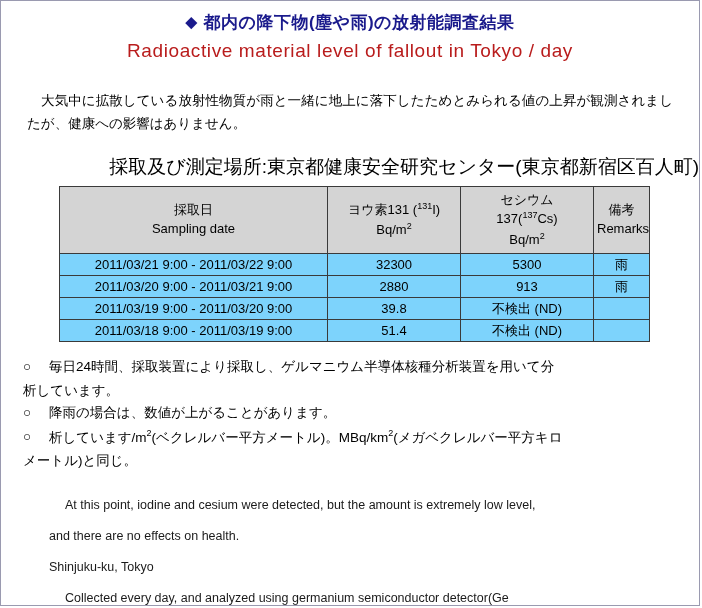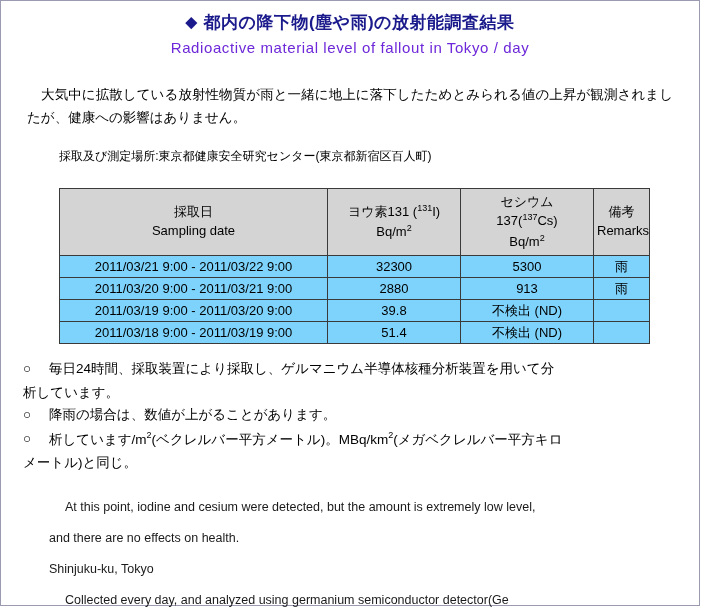--- a/index.html
+++ b/index.html
@@ -27,22 +27,22 @@
     margin-top: 10px;
   }
   .title-ja {
     color: #1a1a8c;
     font-size: 17px;
     font-weight: bold;
     letter-spacing: 0.5px;
     line-height: 1.4;
   }
   .title-en {
-    color: #6d28d9;
-    font-size: 15px;
+    color: #b91c1c;
+    font-size: 19px;
     font-weight: normal;
     letter-spacing: 0.6px;
     line-height: 1.5;
     margin-top: 2px;
   }
   .diamond {
     font-size: 15px;
     vertical-align: 1px;
     margin-right: 6px;
   }
@@ -50,22 +50,23 @@
     margin: 25px 26px 0 26px;
     font-size: 13.5px;
     line-height: 1.7;
     text-align: justify;
   }
   .intro .indent {
     display: inline-block;
     width: 14px;
   }
   .place-line {
-    margin: 18px 0 23px 58px;
-    font-size: 12px;
+    margin: 18px 0 6px 58px;
+    font-size: 19px;
+    text-align: right;
   }
   table.data {
     border-collapse: collapse;
     margin-left: 58px;
     width: 590px;
     table-layout: fixed;
   }
   table.data th, table.data td {
     border: 1px solid #3a3a3a;
     text-align: center;

